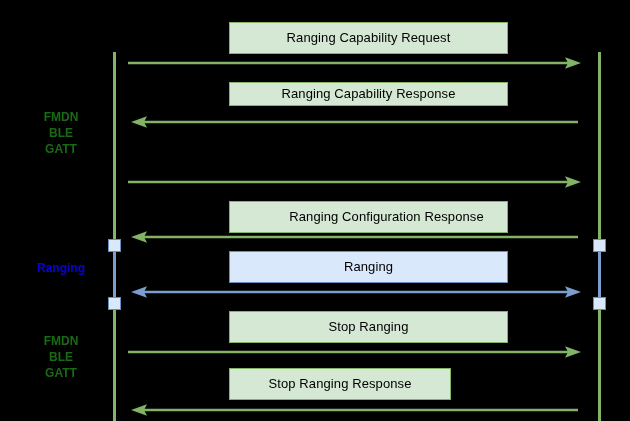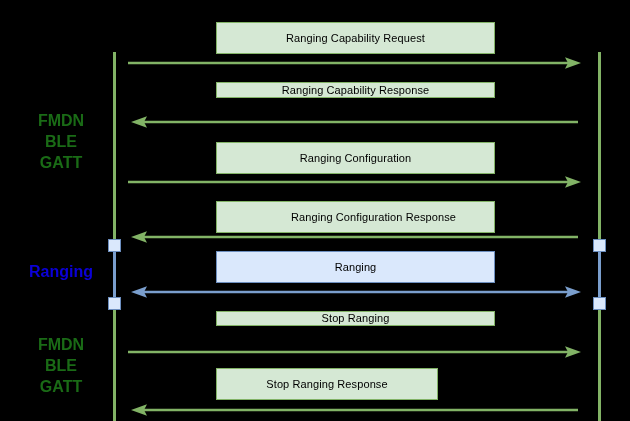--- a/index.html
+++ b/index.html
@@ -38,24 +38,25 @@
     background: #7a9ecd;
   }
 
   
   .msg-box {
     position: absolute;
     box-sizing: border-box;
     display: flex;
     align-items: center;
     justify-content: center;
-    font-size: 11px;
+    font-size: 13px;
     color: #000000;
     letter-spacing: .1px;
     line-height: 1.1;
+    margin-left: 13px;
   }
   .msg-box.green {
     background: #d5e8d4;
     border: 1px solid #82b366;
   }
   .msg-box.blue {
     background: #dae8fc;
     border: 1px solid #6c8ebf;
   }
 
@@ -64,21 +65,21 @@
     position: absolute;
     height: 14px;
     pointer-events: none;
   }
   .arrow svg { display: block; overflow: visible; }
 
   
   .phase-label {
     position: absolute;
     text-align: center;
-    font-size: 16px;
+    font-size: 12px;
     font-weight: bold;
     line-height: 1.32;
     white-space: pre-line;
   }
   .phase-label.green { color: #1a6b16; }
   .phase-label.blue  { color: #0b00d8; }
 </style>
 </head>
 <body>
 
@@ -106,29 +107,28 @@
 GATT</div>
 
   <div class="msg-box green" style="left:216px; top:22px; width:279px; height:32px;">Ranging Capability Request</div>
   <div class="arrow" style="left:128px; top:56px; width:453px;">
     <svg width="453" height="14" viewBox="0 0 453 14">
       <line x1="0" y1="7" x2="443" y2="7" stroke="#82b366" stroke-width="2.4"></line>
       <path d="M453 7 L437 1.2 L440 7 L437 12.8 Z" fill="#82b366"></path>
     </svg>
   </div>
 
-  <div class="msg-box green" style="left:216px; top:82px; width:279px; height:16px;">Ranging Capability Response</div>
+  <div class="msg-box green" style="left:216px; top:82px; width:279px; height:24px;">Ranging Capability Response</div>
   <div class="arrow" style="left:131px; top:115px; width:447px;">
     <svg width="447" height="14" viewBox="0 0 447 14">
       <line x1="10" y1="7" x2="447" y2="7" stroke="#82b366" stroke-width="2.4"></line>
       <path d="M0 7 L16 1.2 L13 7 L16 12.8 Z" fill="#82b366"></path>
     </svg>
   </div>
 
-  <div class="msg-box green" style="left:216px; top:142px; width:279px; height:32px;">Ranging Configuration</div>
   <div class="arrow" style="left:128px; top:175px; width:453px;">
     <svg width="453" height="14" viewBox="0 0 453 14">
       <line x1="0" y1="7" x2="443" y2="7" stroke="#82b366" stroke-width="2.4"></line>
       <path d="M453 7 L437 1.2 L440 7 L437 12.8 Z" fill="#82b366"></path>
     </svg>
   </div>
 
   <div class="msg-box green" style="left:216px; top:201px; width:279px; height:32px;padding-left:36px;">Ranging Configuration Response</div>
   <div class="arrow" style="left:131px; top:230px; width:447px;">
     <svg width="447" height="14" viewBox="0 0 447 14">
@@ -139,21 +139,21 @@
 
   <div class="msg-box blue" style="left:216px; top:251px; width:279px; height:32px;">Ranging</div>
   <div class="arrow" style="left:131px; top:285px; width:450px;">
     <svg width="450" height="14" viewBox="0 0 450 14">
       <line x1="10" y1="7" x2="440" y2="7" stroke="#7a9ecd" stroke-width="2.4"></line>
       <path d="M0 7 L16 1.2 L13 7 L16 12.8 Z" fill="#7a9ecd"></path>
       <path d="M450 7 L434 1.2 L437 7 L434 12.8 Z" fill="#7a9ecd"></path>
     </svg>
   </div>
 
-  <div class="msg-box green" style="left:216px; top:311px; width:279px; height:15px;">Stop Ranging</div>
+  <div class="msg-box green" style="left:216px; top:311px; width:279px; height:32px;">Stop Ranging</div>
   <div class="arrow" style="left:128px; top:345px; width:453px;">
     <svg width="453" height="14" viewBox="0 0 453 14">
       <line x1="0" y1="7" x2="443" y2="7" stroke="#82b366" stroke-width="2.4"></line>
       <path d="M453 7 L437 1.2 L440 7 L437 12.8 Z" fill="#82b366"></path>
     </svg>
   </div>
 
   <div class="msg-box green" style="left:216px; top:368px; width:222px; height:32px;">Stop Ranging Response</div>
   <div class="arrow" style="left:131px; top:403px; width:447px;">
     <svg width="447" height="14" viewBox="0 0 447 14">

